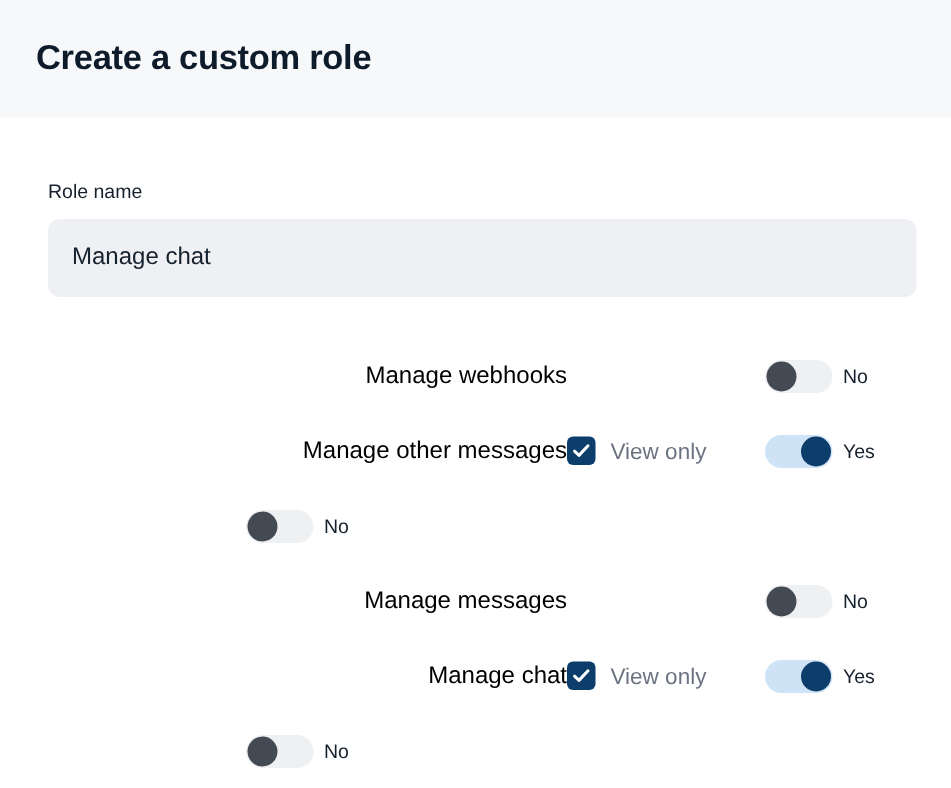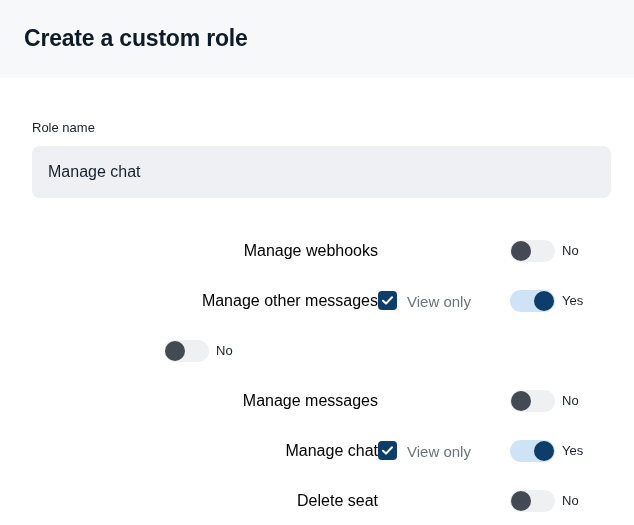--- a/index.html
+++ b/index.html
@@ -245,21 +245,20 @@
     </div>
     <div class="toggle-cell">
       <span class="toggle on">
         <span class="knob"></span>
       </span>
       <span class="toggle-label">Yes</span>
     </div>
   </div>
 
   <div class="perm-row">
-    <div class="perm-label">Delete seat</div>
     <div class="viewonly-cell empty">
       <span class="checkbox">
         <svg width="13" height="13" viewBox="0 0 13 13" aria-hidden="true">
           <path d="M2 6.8 L5 9.6 L11 3.2" fill="none" stroke="#ffffff" stroke-width="2" stroke-linecap="round" stroke-linejoin="round"></path>
         </svg>
       </span>
       <span class="viewonly-label">View only</span>
     </div>
     <div class="toggle-cell">
       <span class="toggle">

